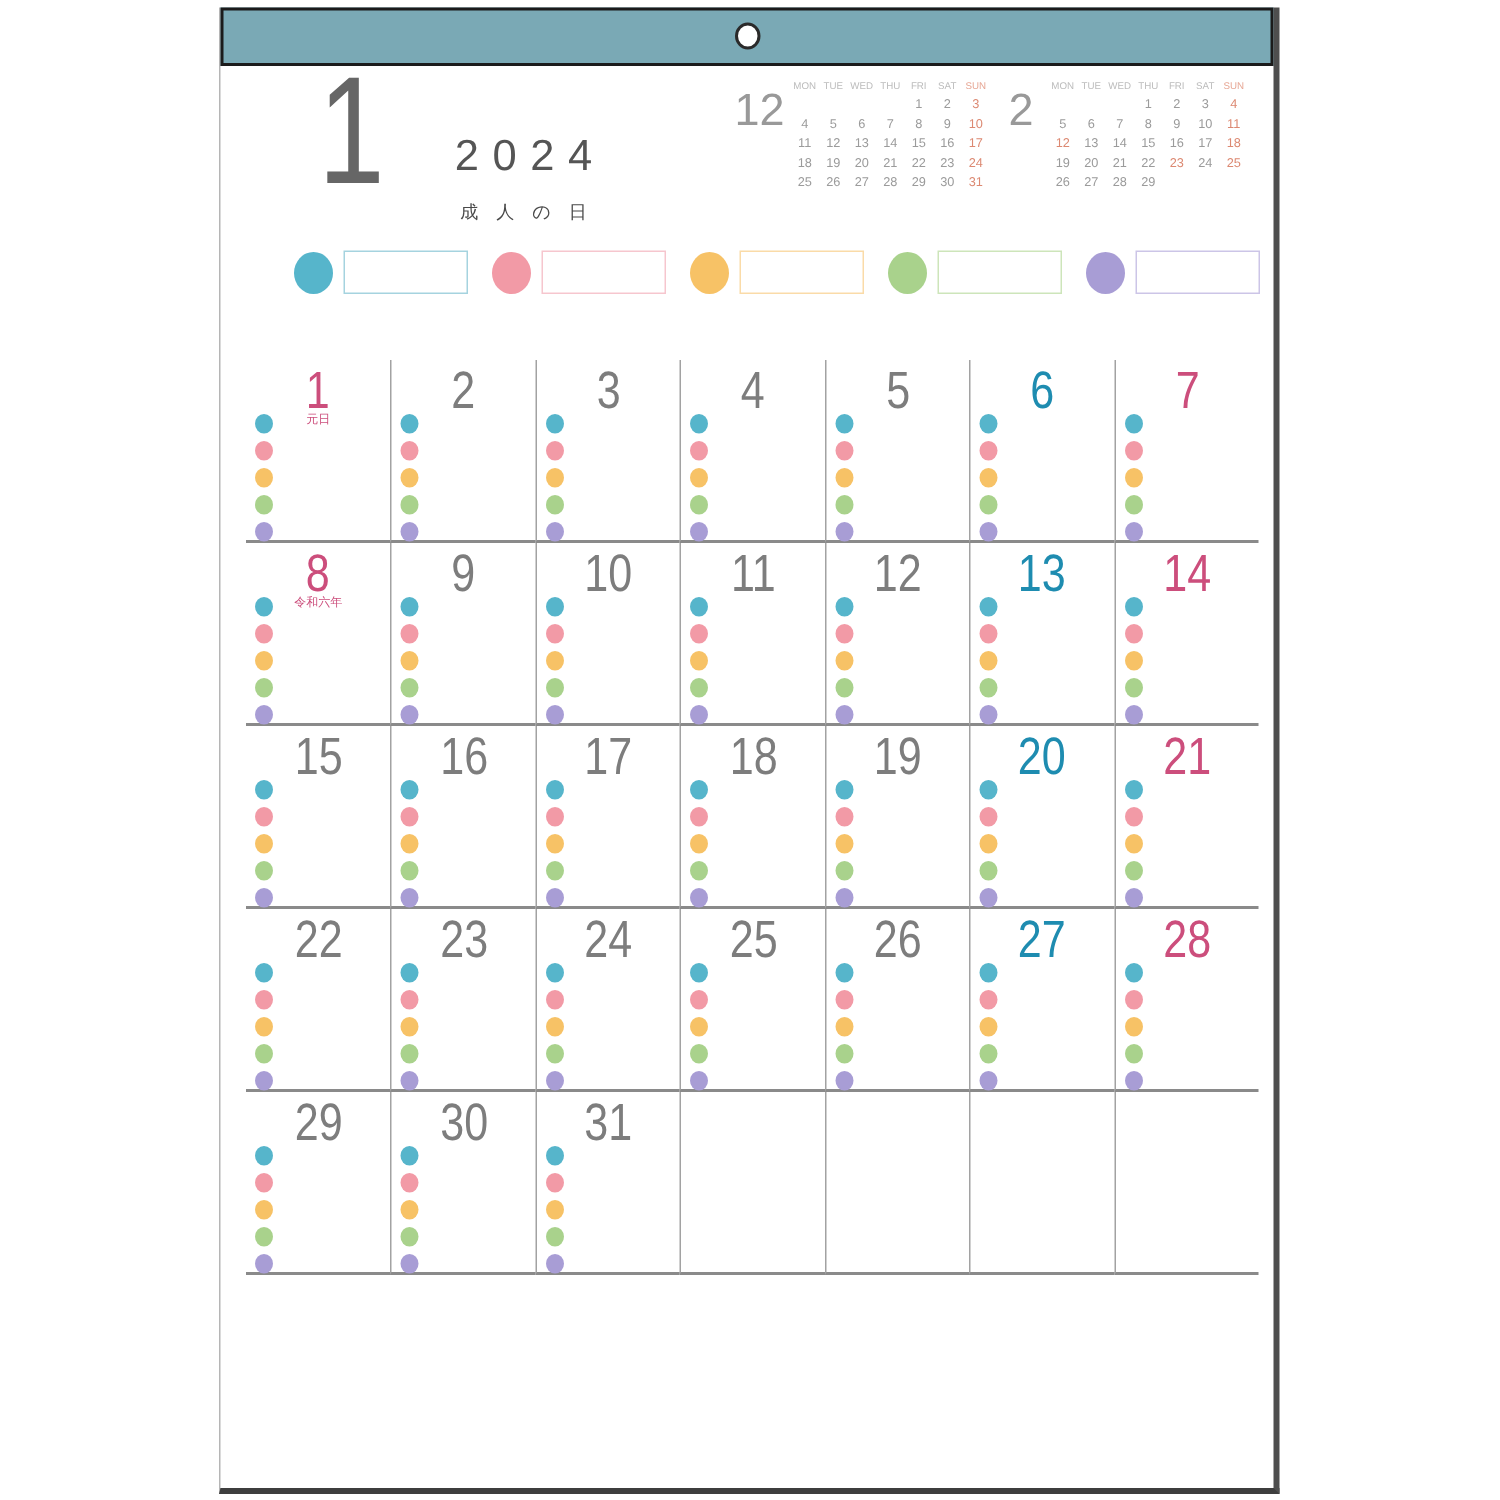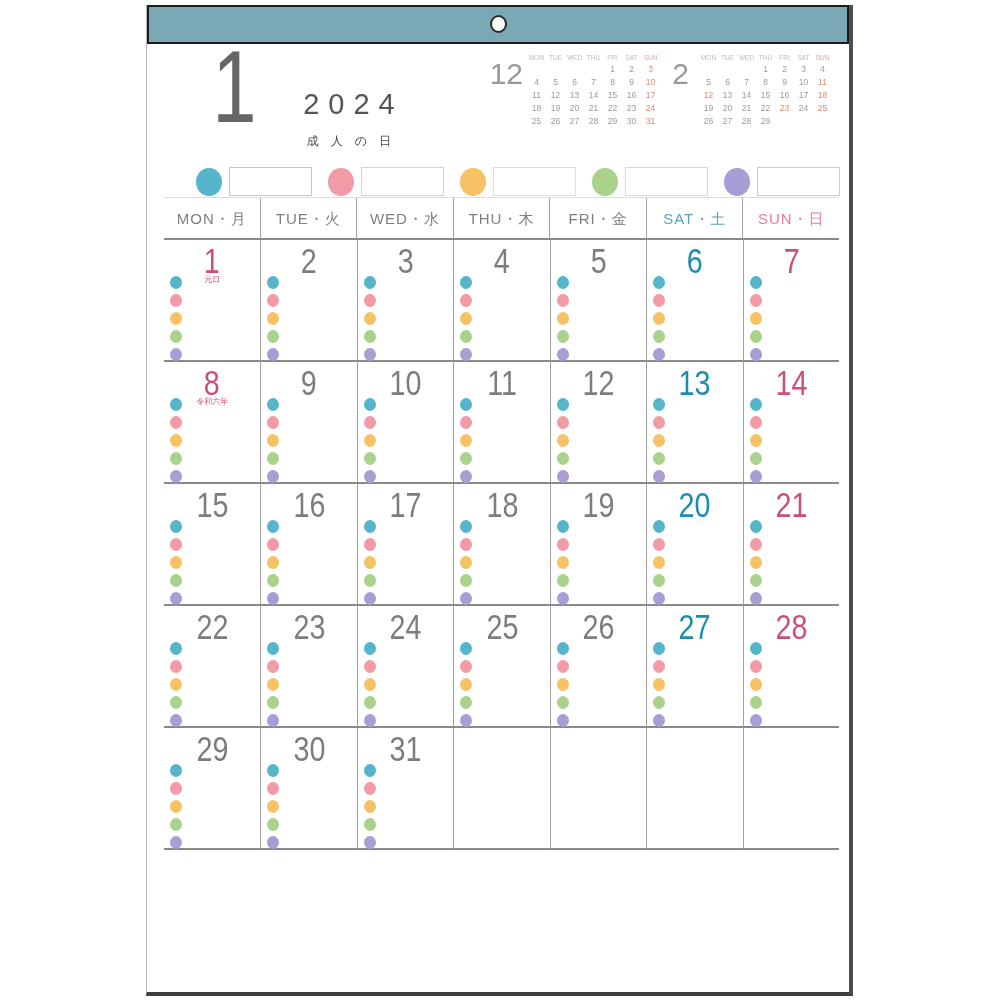--- a/index.html
+++ b/index.html
@@ -183,29 +183,20 @@
       <div class="litem">
         <span class="lcirc" style="background: rgb(169, 210, 140);"></span>
         <span class="lbox" style="border-color: rgb(205, 229, 186);"></span>
       </div>
       <div class="litem">
         <span class="lcirc" style="background: rgb(168, 157, 213);"></span>
         <span class="lbox" style="border-color: rgb(204, 197, 231);"></span>
       </div>
     </div>
 
-  <div class="weekday-row" id="weekday-row">
-      <div class="wh weekday">MON・月</div>
-      <div class="wh weekday cb">TUE・火</div>
-      <div class="wh weekday cb">WED・水</div>
-      <div class="wh weekday cb">THU・木</div>
-      <div class="wh weekday cb">FRI・金</div>
-      <div class="wh sat cb">SAT・土</div>
-      <div class="wh sun cb">SUN・日</div>
-    </div>
 
   <div class="grid" id="grid">
       <div class="cell holiday">
         <div class="datewrap"><span class="datenum">1</span></div>
         <div class="note">元日</div>
         <div class="dots">
           <span class="dot" style="background: rgb(86, 181, 203);"></span>
           <span class="dot" style="background: rgb(242, 154, 166);"></span>
           <span class="dot" style="background: rgb(247, 194, 102);"></span>
           <span class="dot" style="background: rgb(169, 210, 140);"></span>

